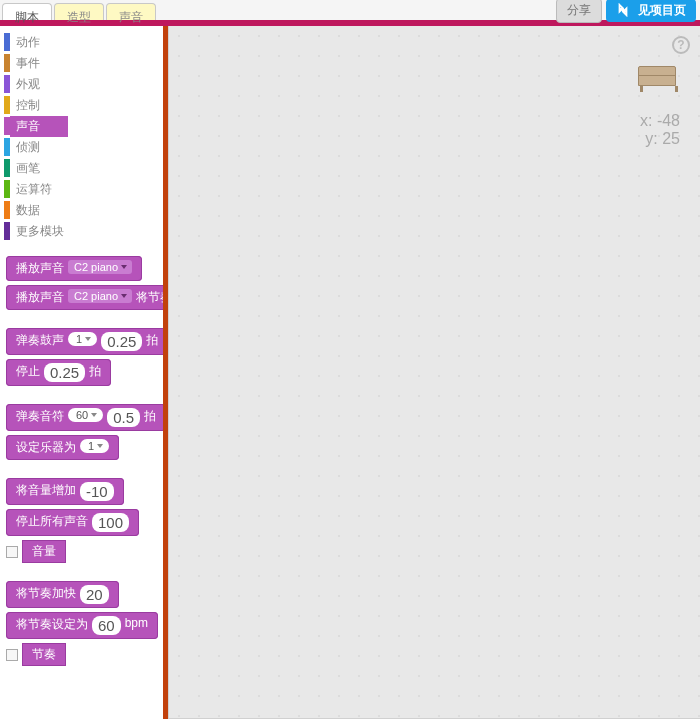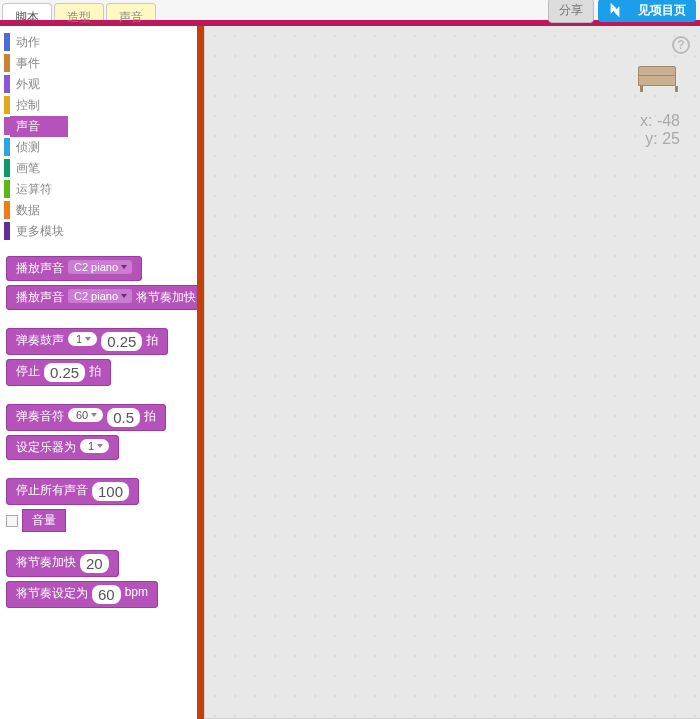--- a/index.html
+++ b/index.html
@@ -4,25 +4,25 @@
 <style>
 * { box-sizing: border-box; margin: 0; padding: 0; }
 body { font-family: "Microsoft YaHei", Arial, sans-serif; font-size: 12px; background: #fff; width: 700px; height: 719px; overflow: hidden; }
 
 .topbar { height: 26px; border-bottom: 6px solid #be185d; display: flex; align-items: stretch; padding-left: 2px; background: #f5f5f5; }
 .tabs { display: flex; }
 .tab { padding: 5px 12px; border: 1px solid #c8c8c8; border-bottom: none; margin-right: 2px; margin-top: 3px; background: #fef9c3; color: #888; cursor: pointer; border-radius: 4px 4px 0 0; font-size: 12px; }
 .tab.active { background: #fff; color: #555; }
 .topbar-right { margin-left: auto; display: flex; gap: 4px; align-items: center; padding-right: 4px; }
 .btn-share { background: #dcdcdc; color: #777; padding: 3px 10px; border-radius: 4px; border: 1px solid #bbb; cursor: pointer; font-size: 12px; }
-.btn-project { background: #1b9fea; color: white; padding: 3px 10px; border-radius: 4px; border: none; cursor: pointer; font-size: 12px; display: flex; align-items: center; font-weight: bold; gap: 16px; }
+.btn-project { background: #1b9fea; color: white; padding: 3px 10px; border-radius: 4px; border: none; cursor: pointer; font-size: 12px; display: flex; align-items: center; font-weight: bold; gap: 8px; }
 .btn-project svg { width: 14px; height: 14px; }
 
 .main { display: flex; height: 693px; }
-.sidebar { width: 204px; background: #fff; border-right: 7px solid #c2410c; overflow-y: auto; }
+.sidebar { width: 168px; background: #fff; border-right: 5px solid #c2410c; overflow-y: auto; }
 .categories { display: flex; flex-wrap: wrap; padding: 6px 4px; }
 .category { width: 96px; height: 20px; display: flex; align-items: center; cursor: pointer; margin-bottom: 1px; }
 .cat-color { width: 6px; height: 18px; margin-right: 6px; }
 .cat-label { color: #888; font-size: 12px; }
 .category.active { background: transparent; }
 .category.active .cat-label { background: var(--clr); color: white; padding: 2px 28px 2px 6px; margin-left: -6px; }
 .category.active .cat-color { display: block; }
 
 .blocks { padding: 8px 6px; }
 .block-wrap { margin-bottom: 4px; }
@@ -162,39 +162,47 @@
           <span class="txt">设定乐器为</span>
           <span class="slot-nd">
                 <span>1</span>
                 <span class="caret"></span>
               </span>
         </div></div>
       </div>
 
       <div class="block-group">
         <div class="block-wrap"><div class="block">
+          <span class="txt">将音量增加</span>
+          <span class="slot">-10</span>
+        </div></div>
+        <div class="block-wrap"><div class="block">
           <span class="txt">停止所有声音</span>
           <span class="slot">100</span>
         </div></div>
         <div class="block-wrap reporter-row">
           <span class="checkbox"></span>
           <div class="reporter">音量</div>
         </div>
       </div>
 
       <div class="block-group">
         <div class="block-wrap"><div class="block">
           <span class="txt">将节奏加快</span>
           <span class="slot">20</span>
         </div></div>
         <div class="block-wrap"><div class="block">
           <span class="txt">将节奏设定为</span>
           <span class="slot">60</span>
           <span class="txt">bpm</span>
         </div></div>
+        <div class="block-wrap reporter-row">
+          <span class="checkbox"></span>
+          <div class="reporter">节奏</div>
+        </div>
       </div>
     </div>
   </div>
 
   <div class="canvas">
     <div class="help-icon">?</div>
     <div class="sprite-thumb">
       <div class="cabinet"></div>
       <div class="legs">
           <div class="leg"></div>

